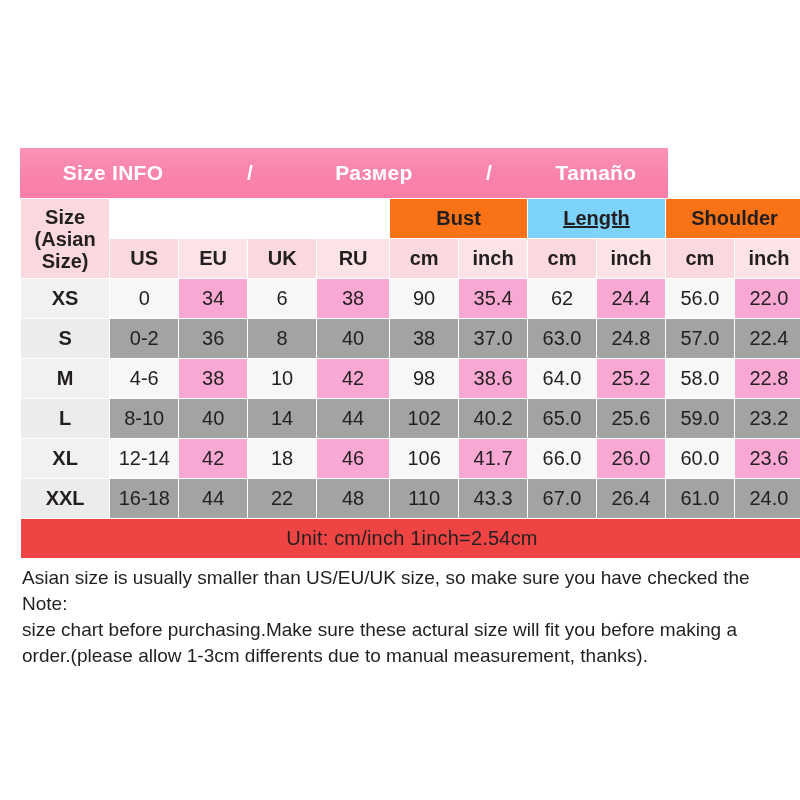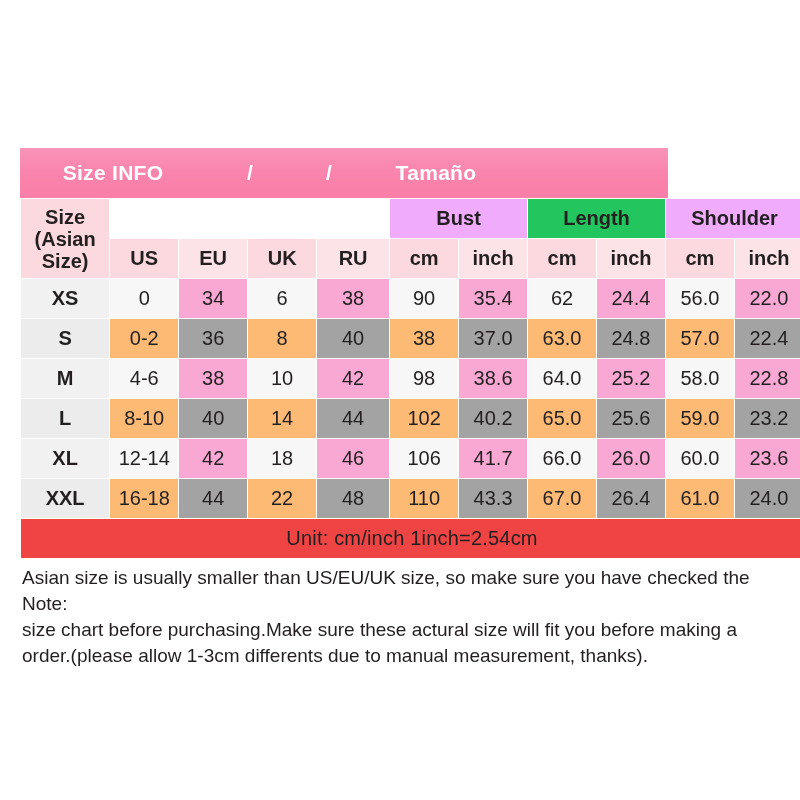--- a/index.html
+++ b/index.html
@@ -74,27 +74,27 @@
   col.c-uk    { width: 68px; }
   col.c-ru    { width: 72px; }
   col.c-bcm   { width: 68px; }
   col.c-binch { width: 68px; }
   col.c-lcm   { width: 68px; }
   col.c-linch { width: 68px; }
   col.c-scm   { width: 68px; }
   col.c-sinch { width: 68px; }
 
   th.grp {
-    background: #f0abfc;
+    background: #f97316;
     color: #231f20;
     font-weight: bold;
     font-size: 21px;
     height: 42px;
   }
-  th.grp.light { background: #22c55e; }
+  th.grp.light { background: #7dd3fc; text-decoration: underline; }
   th.sizehdr {
     background: #fbd9de;
     font-weight: bold;
     font-size: 19px;
     line-height: 22px;
     height: 84px;
   }
   th.unit {
     background: #fbd9de;
     font-weight: bold;
@@ -107,21 +107,21 @@
   td.lbl {
     background: #f1f1f1;
     font-weight: bold;
     font-size: 21px;
   }
   td.v    { background: #f7f7f7; }
   td.valt { background: #efefef; }
 
   tr.row-odd td.v    { background: #f7f7f7; }
   tr.row-odd td.valt { background: #f9a8d4; }
-  tr.row-even td.v    { background: #fdba74; }
+  tr.row-even td.v    { background: #a3a3a3; }
   tr.row-even td.valt { background: #a3a3a3; }
   tr.row-even td.lbl  { background: #ececec; }
 
   td.unitnote {
     background: #ef4444;
     font-size: 21px;
     height: 42px;
     letter-spacing: .2px;
   }
 
@@ -137,20 +137,21 @@
 </style>
 </head>
 <body>
 
 <div id="page">
   <div id="chart-wrap">
 
     <div class="banner">
       <div class="cell b-size">Size INFO</div>
       <div class="cell b-slash1">/</div>
+      <div class="cell b-razmer">Размер</div>
       <div class="cell b-slash2">/</div>
       <div class="cell b-tamano">Tamaño</div>
     </div>
 
     <table class="sizechart">
       <colgroup>
         <col class="c-size">
           <col class="c-us">
           <col class="c-eu">
           <col class="c-uk">

